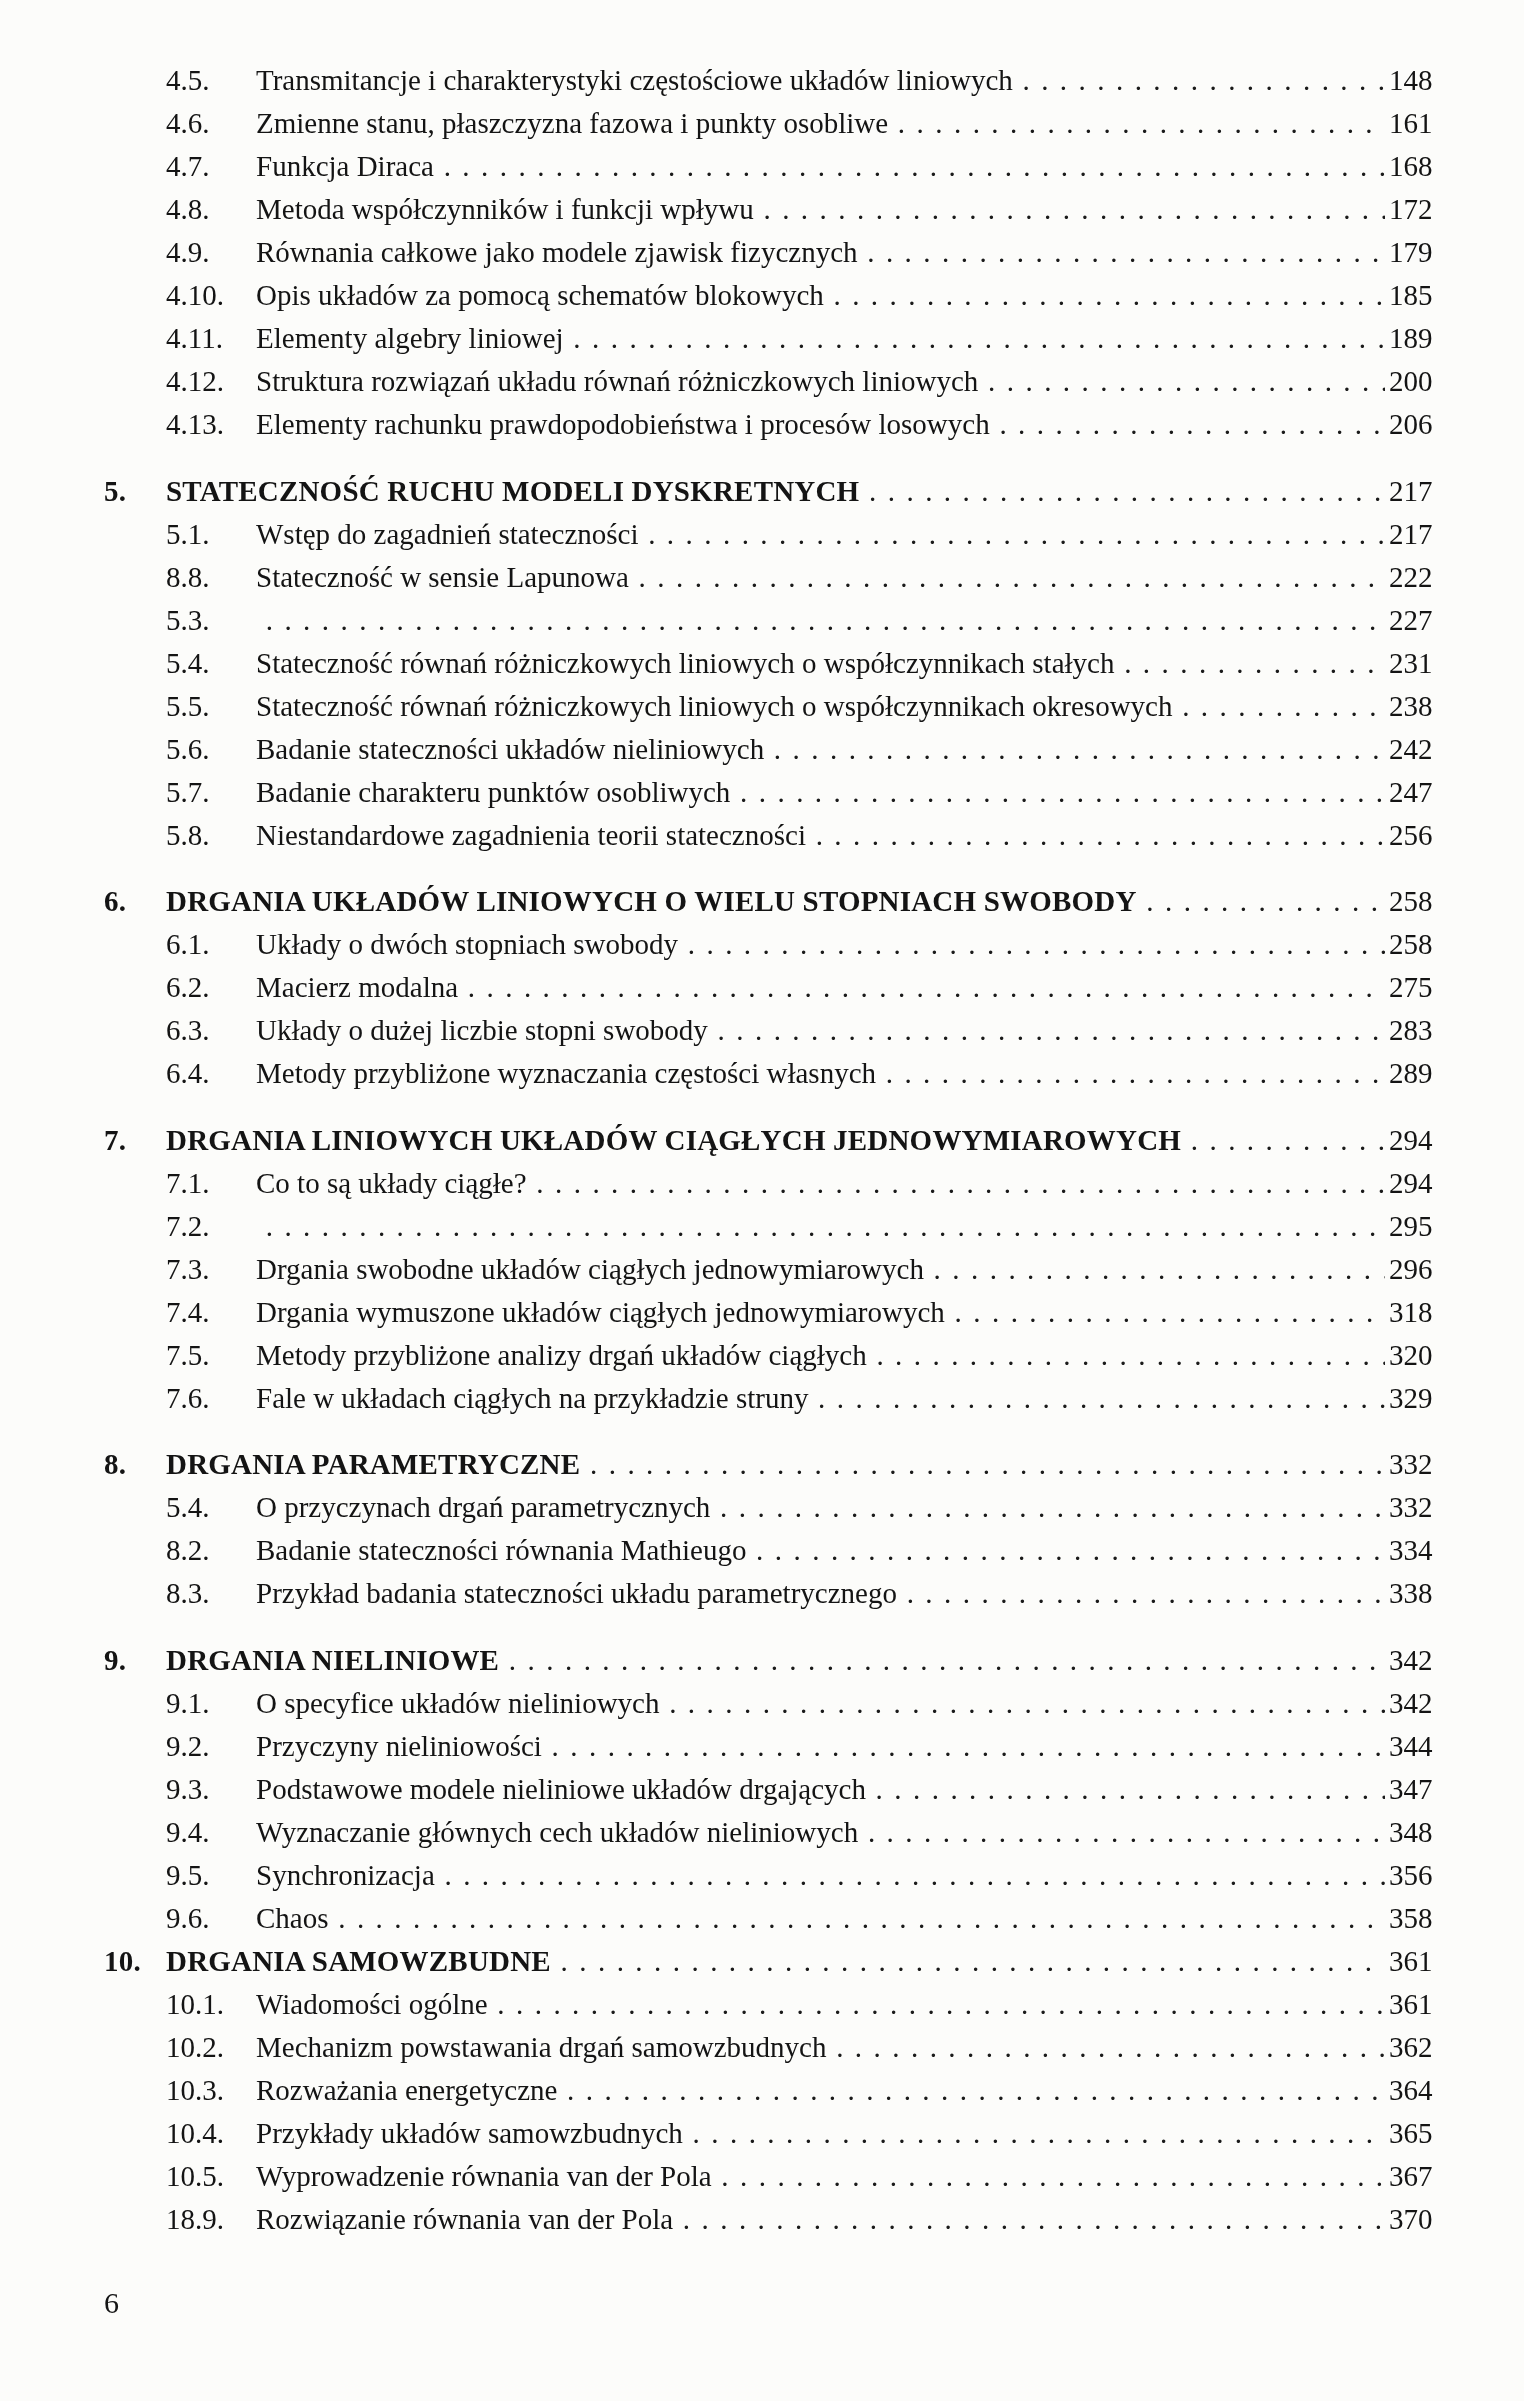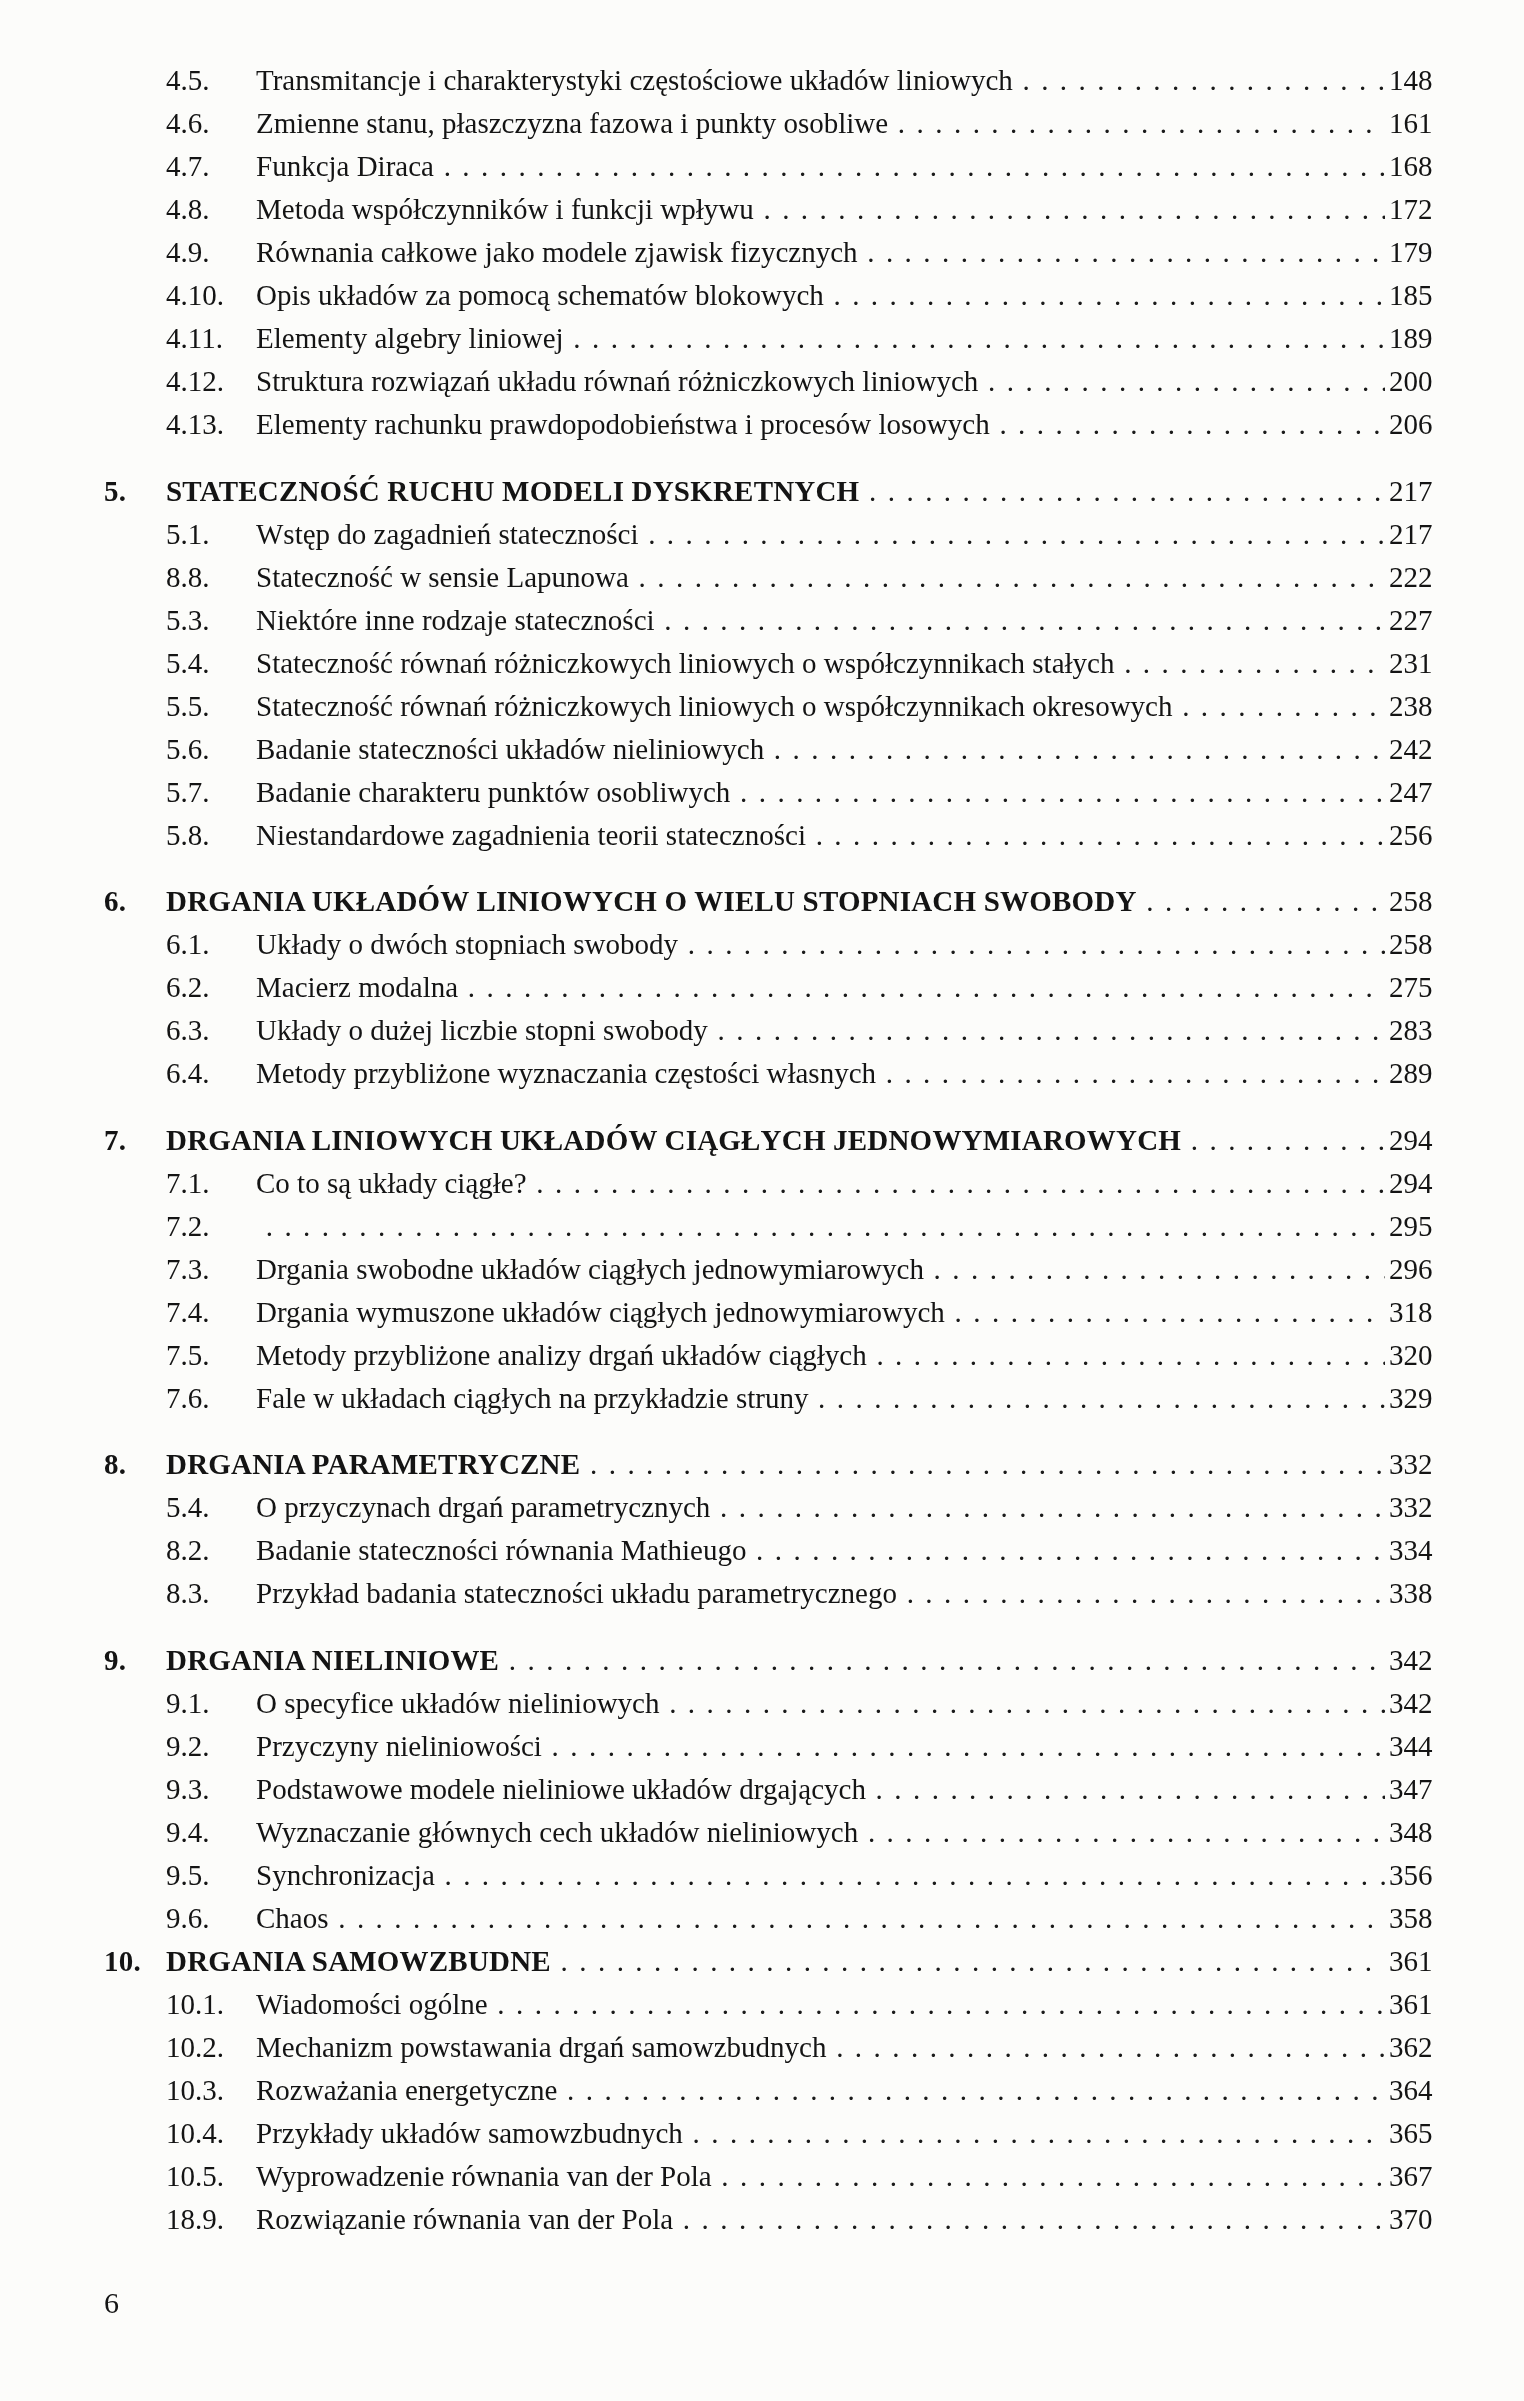--- a/index.html
+++ b/index.html
@@ -133,21 +133,20 @@
           <span class="pg">217</span>
         </div>
         <div class="row sub">
           <span class="num">8.8.</span>
           <span class="title">Stateczność w sensie Lapunowa</span>
           <span class="dots">. . . . . . . . . . . . . . . . . . . . . . . . . . . . . . . . . . . . . . . . . . . . . . . . . . . . . . . . . . . . . . . . . . . . . . . . . . . . . . . . . . . . . . . . . . . . . . . . . . . .</span>
           <span class="pg">222</span>
         </div>
         <div class="row sub">
           <span class="num">5.3.</span>
-          <span class="title">Niektóre inne rodzaje stateczności</span>
           <span class="dots">. . . . . . . . . . . . . . . . . . . . . . . . . . . . . . . . . . . . . . . . . . . . . . . . . . . . . . . . . . . . . . . . . . . . . . . . . . . . . . . . . . . . . . . . . . . . . . . . . . . .</span>
           <span class="pg">227</span>
         </div>
         <div class="row sub">
           <span class="num">5.4.</span>
           <span class="title">Stateczność równań różniczkowych liniowych o współczynnikach stałych</span>
           <span class="dots">. . . . . . . . . . . . . . . . . . . . . . . . . . . . . . . . . . . . . . . . . . . . . . . . . . . . . . . . . . . . . . . . . . . . . . . . . . . . . . . . . . . . . . . . . . . . . . . . . . . .</span>
           <span class="pg">231</span>
         </div>
         <div class="row sub">

